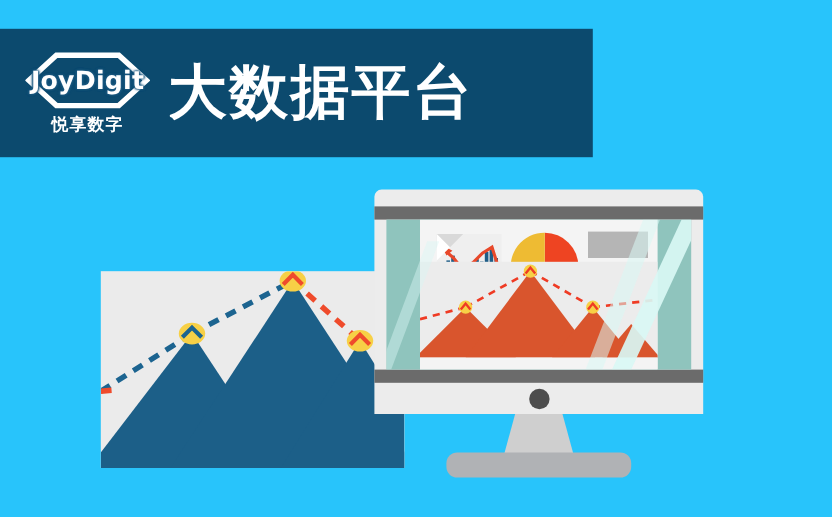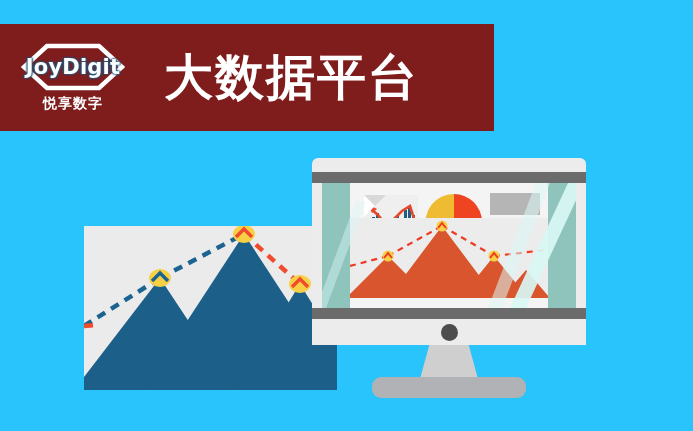--- a/index.html
+++ b/index.html
@@ -6,41 +6,41 @@
   body{
     width:693px;height:431px;overflow:hidden;
     font-family:"Liberation Sans","DejaVu Sans",sans-serif;
     background:#28c4fb;position:relative;
   }
   .stage{position:absolute;inset:0;background:#28c4fb;}
 
   
   .banner{
     position:absolute;left:0;top:24px;width:494px;height:107px;
-    background:#7f1d1d;display:flex;align-items:center;
+    background:#0c4a6e;display:flex;align-items:center;
   }
   .logo-block{
     width:122px;margin-left:12px;display:flex;flex-direction:column;
     align-items:center;justify-content:center;position:relative;
   }
   .hex-wrap{position:relative;width:108px;height:50px;display:flex;align-items:center;justify-content:center;}
   .hex-wrap svg{position:absolute;left:50%;top:50%;transform:translate(-50%,-50%);}
   .logo-text{
     position:relative;z-index:2;color:#ffffff;font-size:21px;font-weight:bold;
     letter-spacing:.2px;font-family:"DejaVu Sans",sans-serif;
     text-shadow:0 0 2px #1d5a82,0 0 2px #1d5a82,1px 0 2px #1d5a82,-1px 0 2px #1d5a82;
     white-space:nowrap;
   }
   .logo-sub{
     color:#ffffff;font-size:14px;font-weight:bold;letter-spacing:1px;
     margin-top:3px;white-space:nowrap;
   }
   .banner-title{
     color:#ffffff;font-size:49px;font-weight:bold;letter-spacing:2px;
-    margin-left:30px;line-height:1;white-space:nowrap;
+    margin-left:6px;line-height:1;white-space:nowrap;
   }
 
   
   .left-panel{
     position:absolute;left:84px;top:226px;width:253px;height:164px;
     background:#ebebeb;overflow:hidden;
   }
   .left-panel svg{display:block;}
 
   

